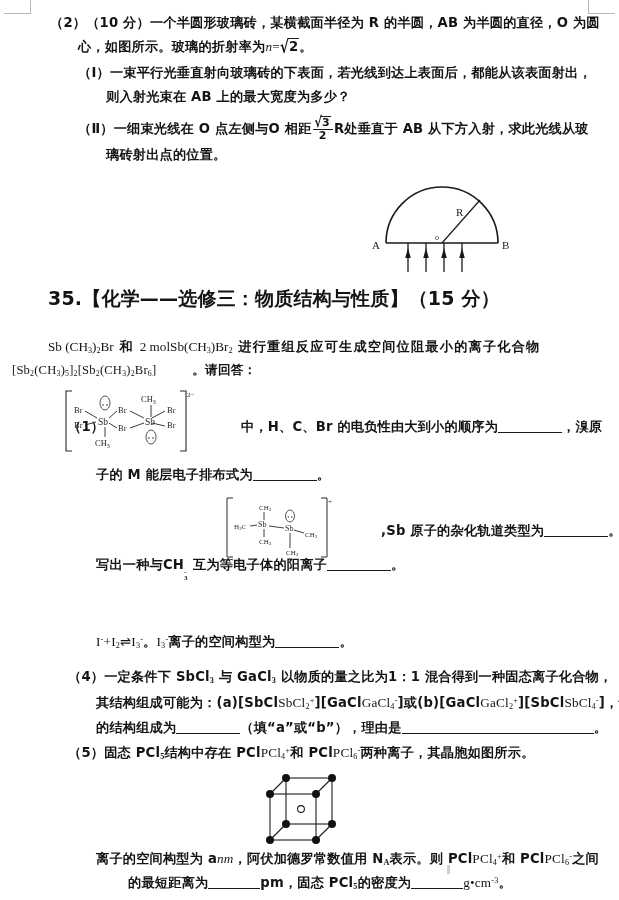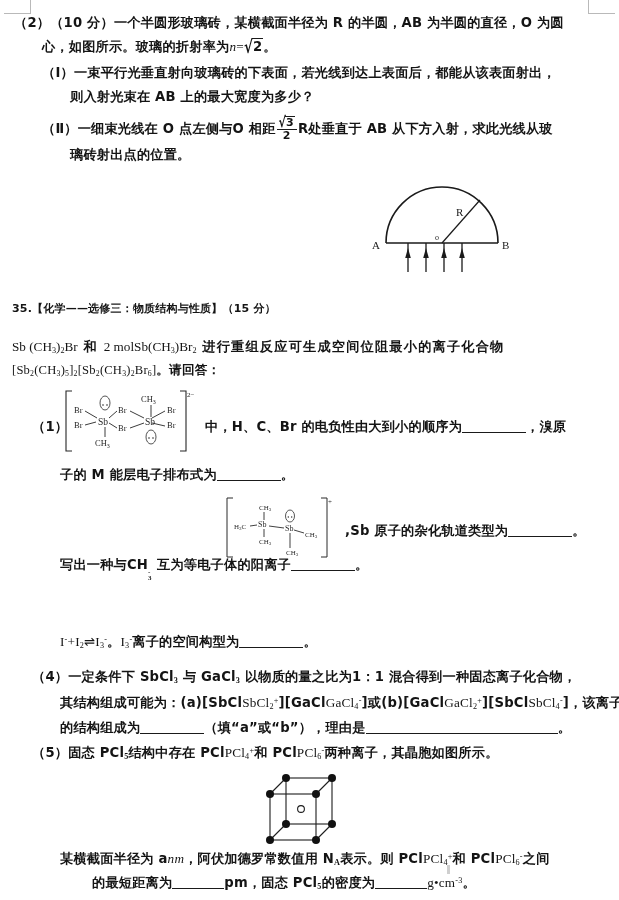--- a/index.html
+++ b/index.html
@@ -13,21 +13,21 @@
 
   
   .corner{position:absolute;width:26px;height:13px;border:1px solid #b9b9b9;}
   .corner.tl{left:4px;top:0px;border-top:none;border-left:none;}
   .corner.tr{right:4px;top:0px;border-top:none;border-right:none;}
 
   .content{position:absolute;left:0;top:0;right:0;bottom:0;}
 
   
   .ln{position:absolute;white-space:nowrap;font-size:13.2px;letter-spacing:.2px;}
-  .cn{font-family:"DejaVu Sans","Liberation Sans",sans-serif;font-weight:600;}
+  .cn{font-family:"DejaVu Sans","Liberation Sans",sans-serif;font-weight:600;margin-left:36px;}
   .num{font-family:"Liberation Serif",serif;}
   sub{font-size:.62em;vertical-align:-.28em;}
   sup{font-size:.62em;vertical-align:.48em;}
   i.v{font-style:italic;}
 
   .ul{display:inline-block;border-bottom:1px solid #1a1a1a;vertical-align:-2px;}
   .ul.s{width:52px;} .ul.m{width:64px;}
   .ul.xxl{width:192px;}
 
   
@@ -113,21 +113,21 @@
           <polygon points="76,68 73.2,78 78.8,78"></polygon>
           <polygon points="94,68 91.2,78 96.8,78"></polygon>
         </g>
         <text x="4" y="69" font-family="Liberation Serif, serif" font-size="11" fill="#1a1a1a">A</text>
         <text x="134" y="69" font-family="Liberation Serif, serif" font-size="11" fill="#1a1a1a">B</text>
         <text x="67" y="60" font-family="Liberation Serif, serif" font-size="8" fill="#1a1a1a">o</text>
         <text x="88" y="36" font-family="Liberation Serif, serif" font-size="11" fill="#1a1a1a">R</text>
       </svg>
     </div>
 
-    <div class="ln cn" style="left:12px;top:301px;font-size:11px;text-align:right;">
+    <div class="ln cn" style="left:12px;top:286px;font-size:19px;text-align:right;">
       <span>35.</span><span>【化学——选修三：物质结构与性质】</span><span>（15 分）</span>
     </div>
 
 
     <div class="ln cn" style="left:12px;top:338px;letter-spacing:1.2px;">
       <span class="num" style="font-weight:400;letter-spacing:0;">Sb (CH<sub>3</sub>)<sub>2</sub>Br</span> 和 <span class="num" style="font-weight:400;letter-spacing:0;">2 </span><span class="sq num" style="font-weight:400;letter-spacing:0;">molSb(CH<sub>3</sub>)Br<sub>2</sub></span><span> 进行重组反应可生成空间位阻最小的离子化合物</span>
     </div>
 
     <div class="ln" style="left:12px;top:362px;font-size:12.6px;">
       <span class="num">[Sb<sub>2</sub>(CH<sub>3</sub>)<sub>5</sub>]<sub>2</sub>[Sb<sub>2</sub>(CH<sub>3</sub>)<sub>2</sub>Br<sub>6</sub>]</span><span class="cn">。请回答：</span>
@@ -273,21 +273,21 @@
           <circle cx="12" cy="26" r="4"></circle>
           <circle cx="58" cy="26" r="4"></circle>
           <circle cx="12" cy="72" r="4"></circle>
           <circle cx="58" cy="72" r="4"></circle>
         </g>
         <circle cx="43" cy="41" r="3.4" fill="#ffffff" stroke="#1d1d1d" stroke-width="1.1"></circle>
       </svg>
     </div>
 
     <div class="ln cn" style="left:60px;top:850px;">
-      <span>某横截面半径为 a</span><span class="sq num" style="font-weight:400;font-style:italic;">nm</span><span>，阿伏加德罗常数值用 N</span><sub class="num">A</sub><span>表示。则 PCl</span><span class="sq num" style="font-weight:400;">PCl<sub>4</sub><sup>+</sup></span><span>和 PCl</span><span class="sq num" style="font-weight:400;">PCl<sub>6</sub><sup>-</sup></span><span>之间</span>
+      <span>离子的空间构型为 a</span><span class="sq num" style="font-weight:400;font-style:italic;">nm</span><span>，阿伏加德罗常数值用 N</span><sub class="num">A</sub><span>表示。则 PCl</span><span class="sq num" style="font-weight:400;">PCl<sub>4</sub><sup>+</sup></span><span>和 PCl</span><span class="sq num" style="font-weight:400;">PCl<sub>6</sub><sup>-</sup></span><span>之间</span>
     </div>
 
     <div class="ln cn" style="left:60px;top:874px;padding-left:32px;">
       <span>的最短距离为</span><span class="ul s"></span><span>pm，固态 PCl</span><sub class="num">5</sub><span>的密度为</span><span class="ul s"></span><span class="num" style="font-weight:400;">g•cm<sup>-3</sup></span><span>。</span>
     </div>
 
     <div class="wm2"></div>
     <div class="wm"></div>
 
   </div>

